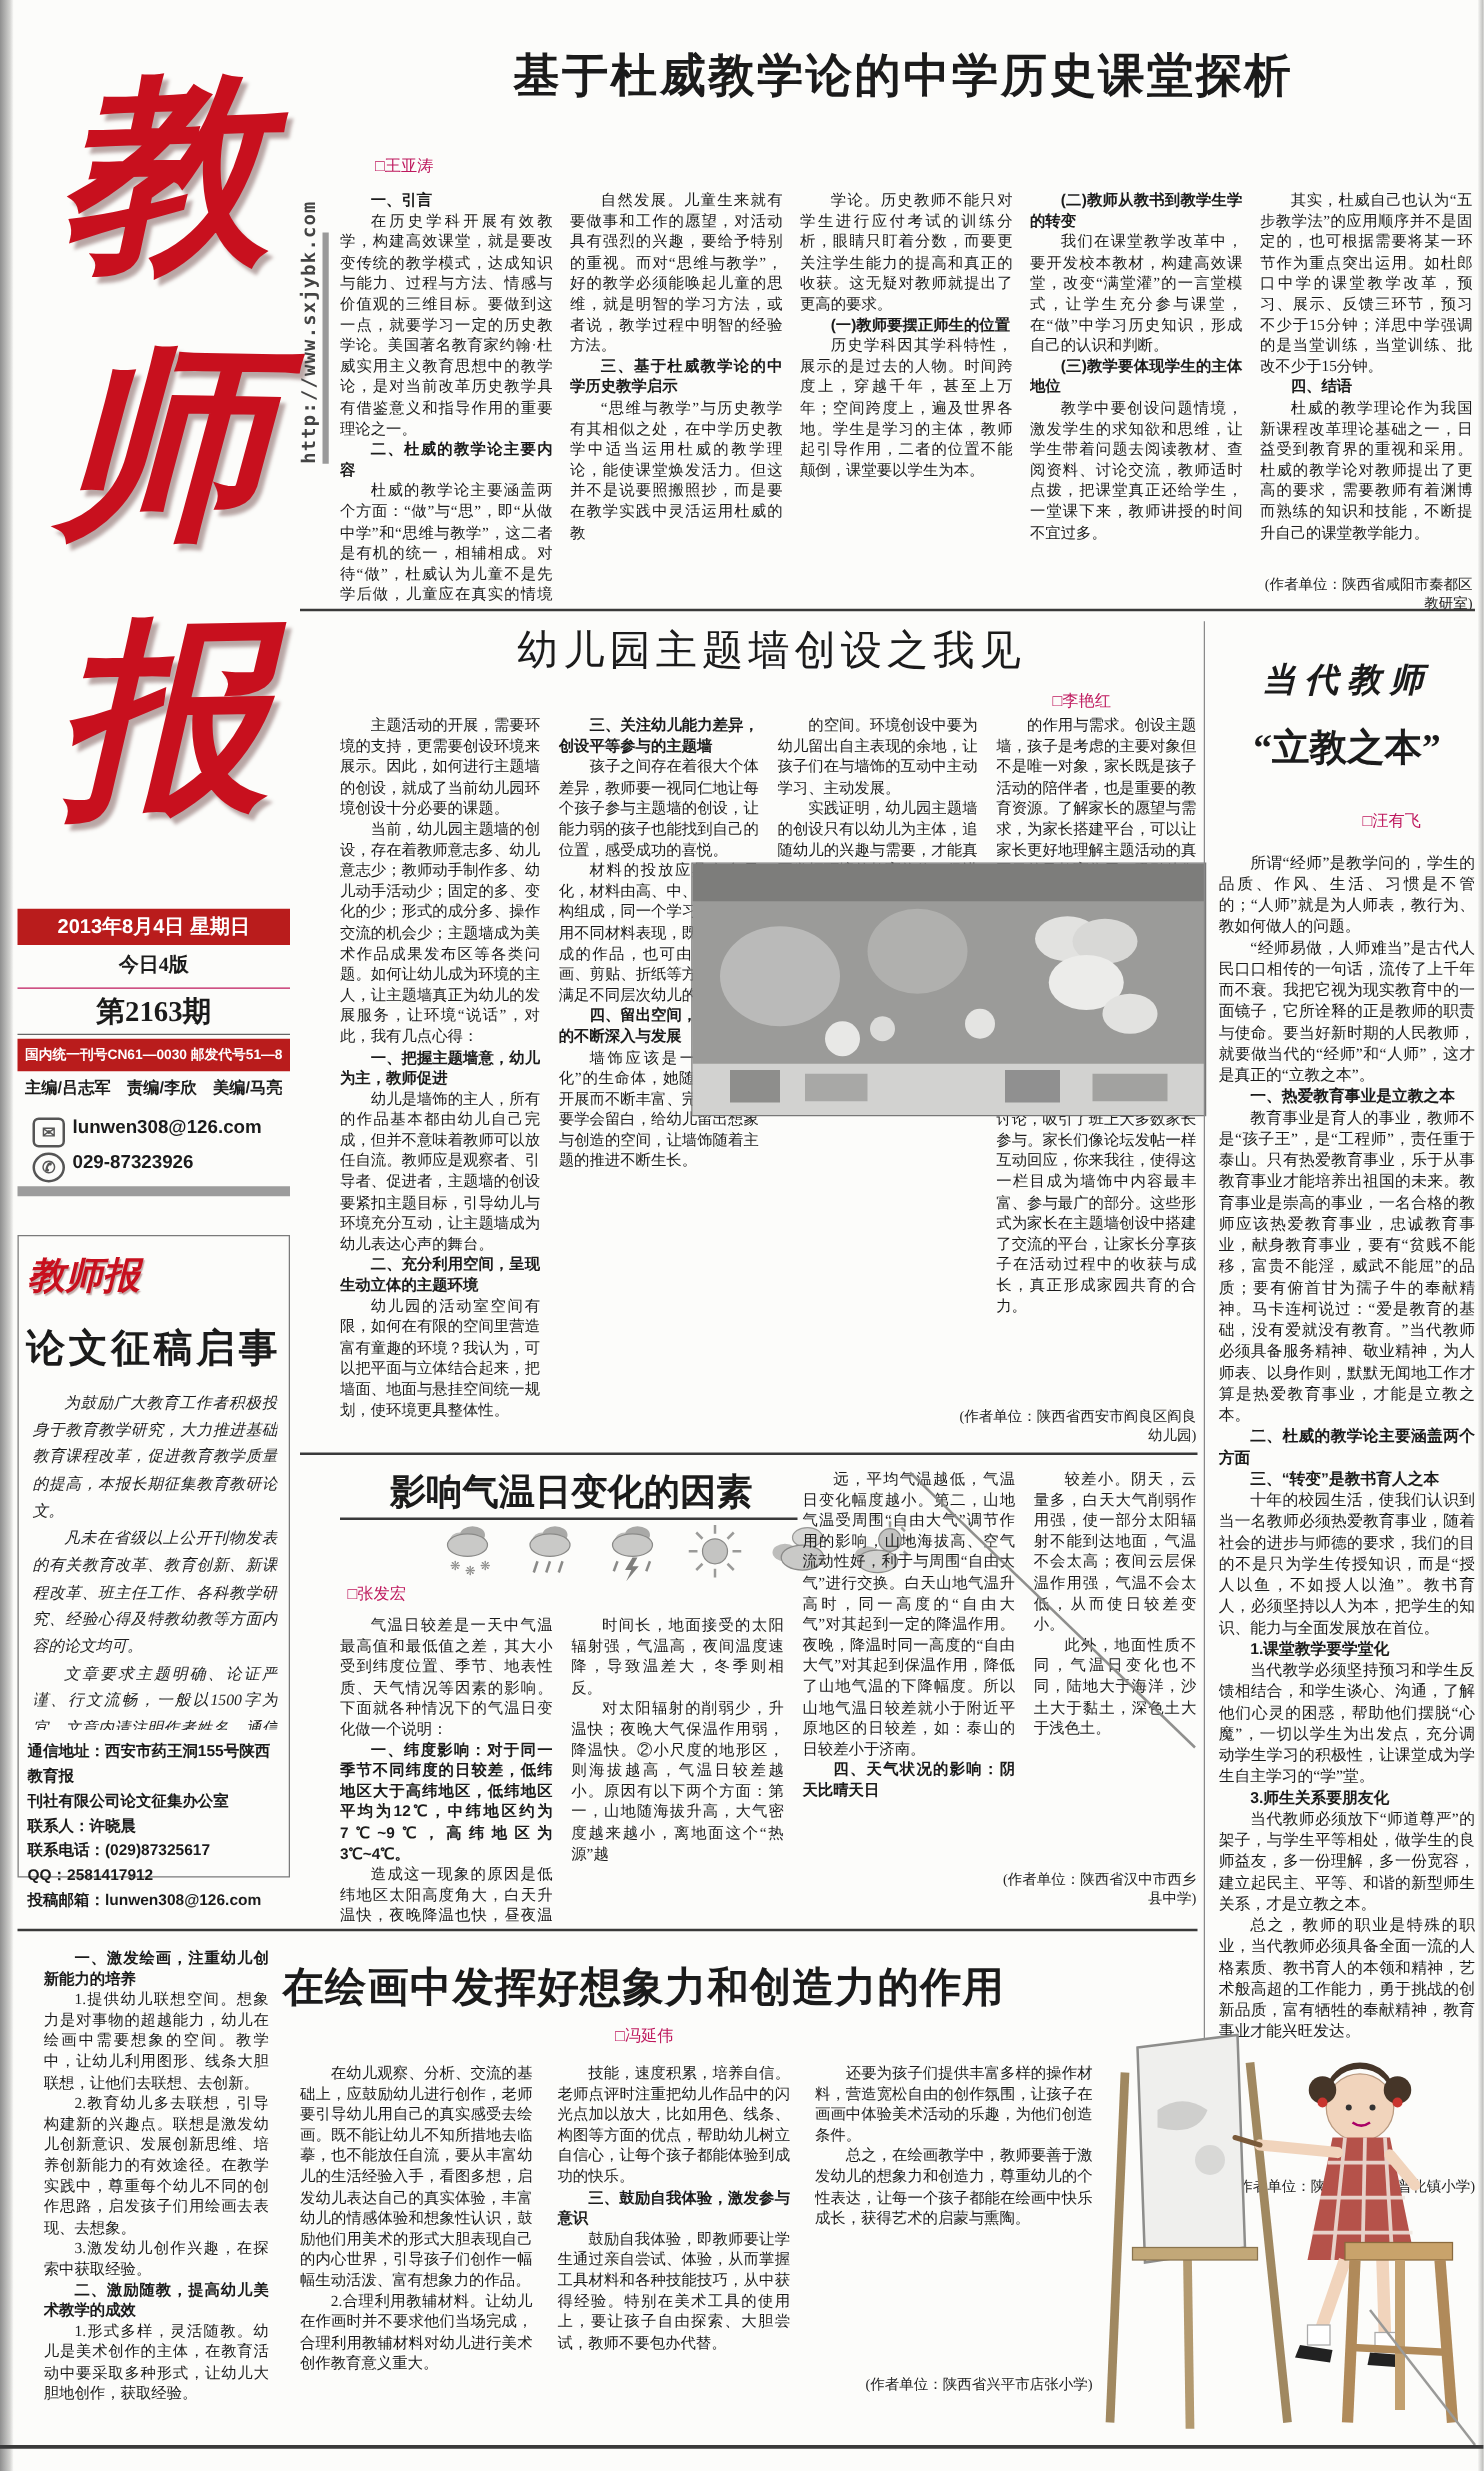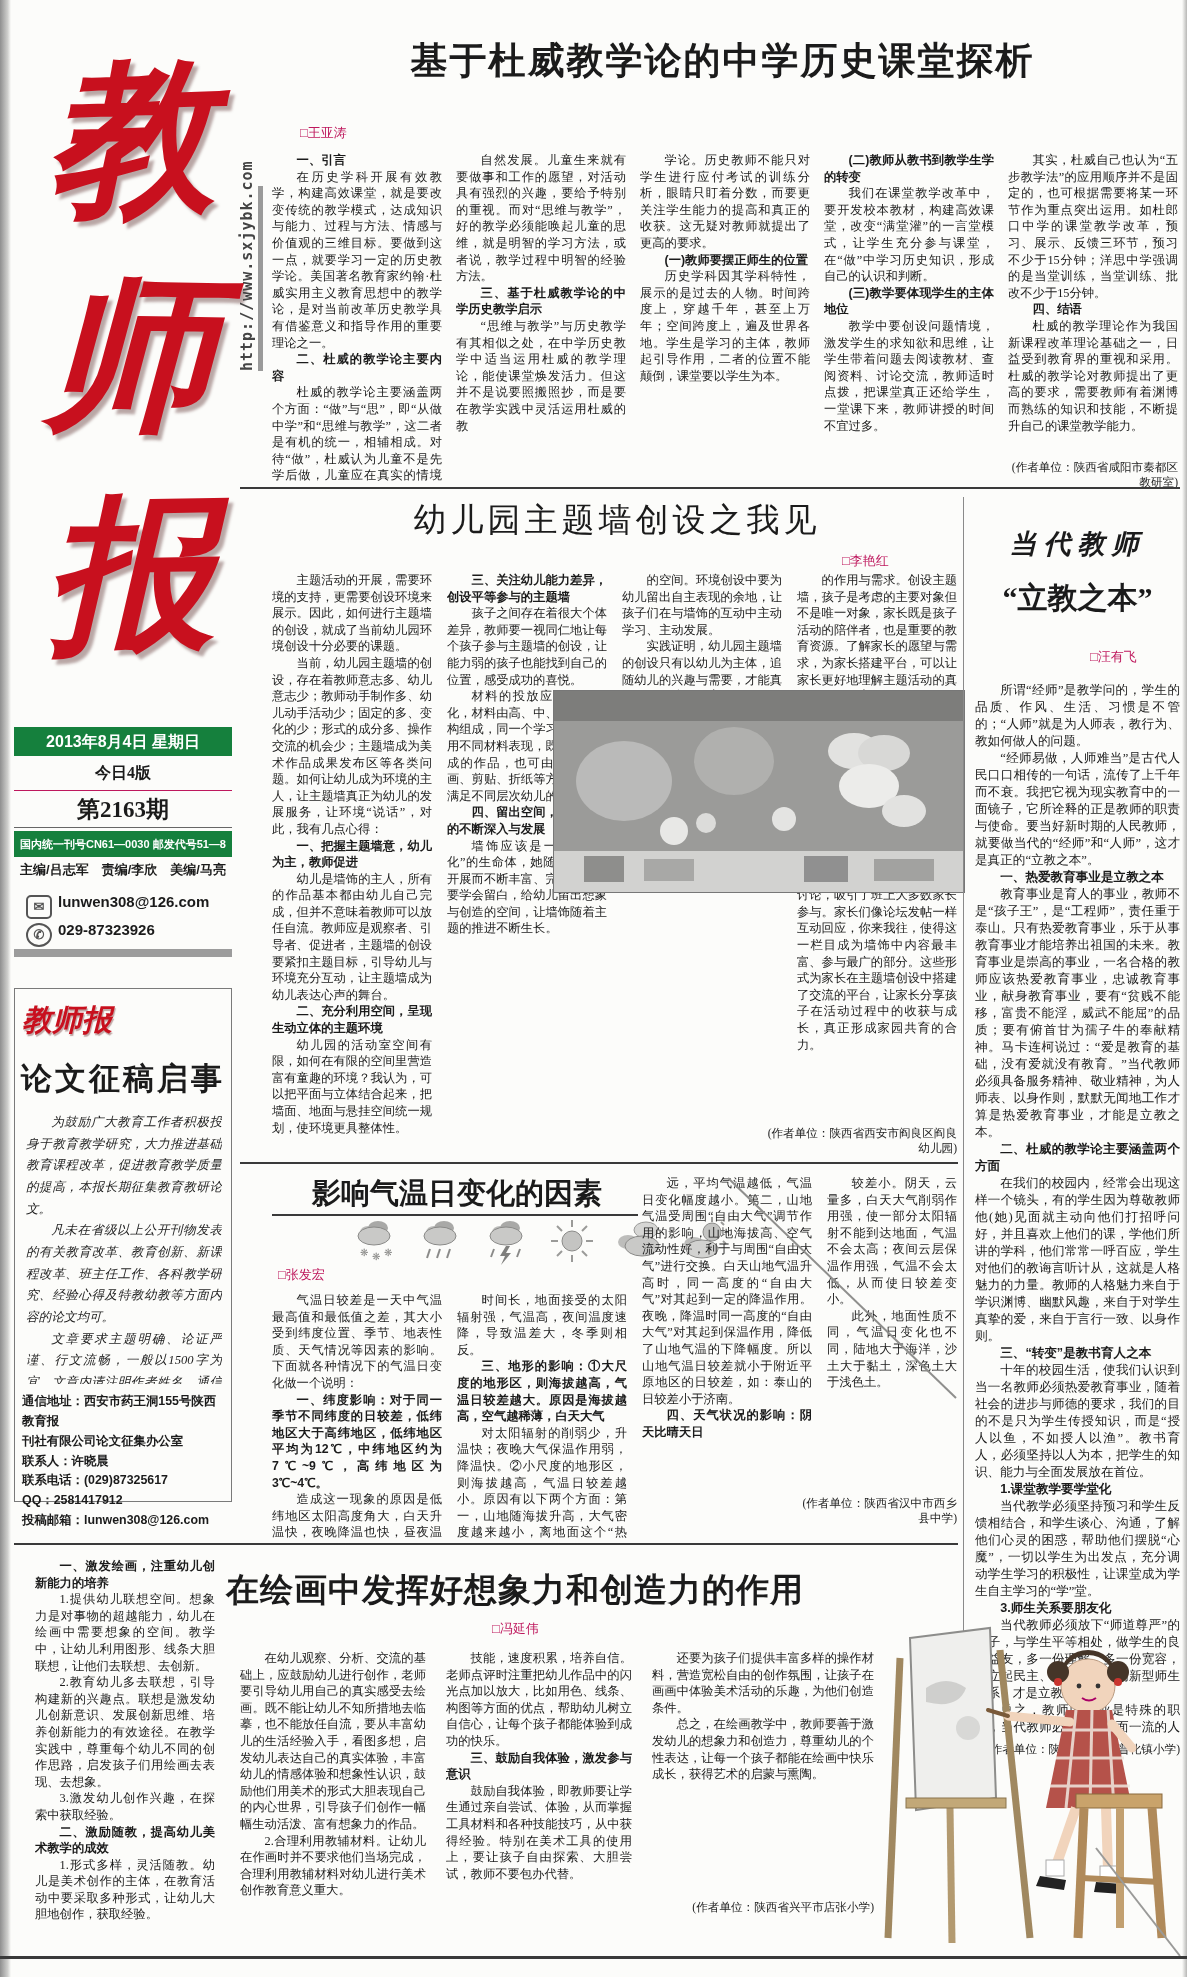--- a/index.html
+++ b/index.html
@@ -10,21 +10,21 @@
   
   .scan-left{left:0;top:0;width:11px;height:100%;background:linear-gradient(90deg,#8f8f8f,#cfcfcd 70%,#fcfcfa);}
   .scan-right{right:0;top:0;width:5px;height:100%;background:linear-gradient(270deg,#b7b7b5,#fcfcfa);}
   
   .mast-char{left:30px;width:200px;text-align:center;color:#c8101e;
              font-family:"DejaVu Serif",serif;font-weight:900;font-style:italic;
              font-size:168px;line-height:190px;text-shadow:4px 5px 3px rgba(60,10,10,.35);}
   .vert-url{writing-mode:vertical-rl;transform:rotate(180deg);font-family:"DejaVu Sans Mono",monospace;
             font-size:15px;font-weight:bold;color:#444;letter-spacing:1px;
             border-left:5px solid #9a9a9a;padding-left:2px;height:185px;}
-  .graybar{background:#15803d;color:#fff;text-align:center;font-weight:bold;
+  .graybar{background:#b91c1c;color:#fff;text-align:center;font-weight:bold;
            font-family:"Liberation Sans",sans-serif;}
   .datebar{left:14px;top:727px;width:218px;height:29px;font-size:16px;line-height:29px;}
   .today{left:14px;top:758px;width:218px;height:30px;text-align:center;font-size:16px;line-height:30px;font-weight:bold;}
   .issue{left:14px;top:790px;width:218px;height:38px;text-align:center;font-size:23px;line-height:38px;
          font-weight:bold;border-top:1px solid #be185d;border-bottom:1px solid #666;box-sizing:border-box;}
   .cnbar{left:14px;top:831px;width:218px;height:26px;font-size:11px;line-height:26px;}
   .editors{left:14px;top:861px;width:218px;text-align:center;font-size:13px;font-weight:bold;
            font-family:"Liberation Sans",sans-serif;}
   .crow{left:26px;width:200px;height:26px;font-family:"Liberation Sans",sans-serif;
         font-weight:bold;font-size:15px;line-height:24px;}
@@ -196,21 +196,20 @@
   <div class="abs vrule"></div>
   <div class="abs kicker">当代教师</div>
   <div class="abs dtitle">“立教之本”</div>
   <div class="abs byline" style="left:1090px;top:648px;">□汪有飞</div>
   <div class="abs col" style="left:975px;top:682px;width:205px;height:1052px;font-size:12.6px;line-height:17px;">
       <p>所谓“经师”是教学问的，学生的品质、作风、生活、习惯是不管的；“人师”就是为人师表，教行为、教如何做人的问题。</p>
       <p>“经师易做，人师难当”是古代人民口口相传的一句话，流传了上千年而不衰。我把它视为现实教育中的一面镜子，它所诠释的正是教师的职责与使命。要当好新时期的人民教师，就要做当代的“经师”和“人师”，这才是真正的“立教之本”。</p>
       <p class="h">一、热爱教育事业是立教之本</p>
       <p>教育事业是育人的事业，教师不是“孩子王”，是“工程师”，责任重于泰山。只有热爱教育事业，乐于从事教育事业才能培养出祖国的未来。教育事业是崇高的事业，一名合格的教师应该热爱教育事业，忠诚教育事业，献身教育事业，要有“贫贱不能移，富贵不能淫，威武不能屈”的品质；要有俯首甘为孺子牛的奉献精神。马卡连柯说过：“爱是教育的基础，没有爱就没有教育。”当代教师必须具备服务精神、敬业精神，为人师表、以身作则，默默无闻地工作才算是热爱教育事业，才能是立教之本。</p>
       <p class="h">二、杜威的教学论主要涵盖两个方面</p>
-      <p>在我们的校园内，经常会出现这样一个镜头，有的学生因为尊敬教师他(她)见面就主动向他们打招呼问好，并且喜欢上他们的课，学他们所讲的学科，他们常常一呼百应，学生对他们的教诲言听计从，这就是人格魅力的力量。教师的人格魅力来自于学识渊博、幽默风趣，来自于对学生真挚的爱，来自于言行一致、以身作则。</p>
       <p class="h">三、“转变”是教书育人之本</p>
       <p>十年的校园生活，使我们认识到当一名教师必须热爱教育事业，随着社会的进步与师德的要求，我们的目的不是只为学生传授知识，而是“授人以鱼，不如授人以渔”。教书育人，必须坚持以人为本，把学生的知识、能力与全面发展放在首位。</p>
       <p class="h">1.课堂教学要学堂化</p>
       <p>当代教学必须坚持预习和学生反馈相结合，和学生谈心、沟通，了解他们心灵的困惑，帮助他们摆脱“心魔”，一切以学生为出发点，充分调动学生学习的积极性，让课堂成为学生自主学习的“学”堂。</p>
       <p class="h">3.师生关系要朋友化</p>
       <p>当代教师必须放下“师道尊严”的架子，与学生平等相处，做学生的良师益友，多一份理解，多一份宽容，建立起民主、平等、和谐的新型师生关系，才是立教之本。</p>
       <p>总之，教师的职业是特殊的职业，当代教师必须具备全面一流的人格素质、教书育人的本领和精神，艺术般高超的工作能力，勇于挑战的创新品质，富有牺牲的奉献精神，教育事业才能兴旺发达。</p>
     </div>
   <div class="abs affil" style="left:975px;top:1742px;width:205px;">(作者单位：陕西省蓝田县普化镇小学)</div>
 
@@ -275,21 +274,20 @@
   </div>
 
   <div class="abs byline" style="left:278px;top:1266px;">□张发宏</div>
   <div class="abs col" style="left:272px;top:1292px;width:170px;height:250px;">
       <p>气温日较差是一天中气温最高值和最低值之差，其大小受到纬度位置、季节、地表性质、天气情况等因素的影响。下面就各种情况下的气温日变化做一个说明：</p>
       <p class="h">一、纬度影响：对于同一季节不同纬度的日较差，低纬地区大于高纬地区，低纬地区平均为12℃，中纬地区约为7℃~9℃，高纬地区为3℃~4℃。</p>
       <p>造成这一现象的原因是低纬地区太阳高度角大，白天升温快，夜晚降温也快，昼夜温差大；相反，高纬地区温差则变小得多。</p>
     </div>
   <div class="abs col" style="left:457px;top:1292px;width:170px;height:250px;">
       <p>时间长，地面接受的太阳辐射强，气温高，夜间温度速降，导致温差大，冬季则相反。</p>
-      <p class="h">三、地形的影响：①大尺度的地形区，则海拔越高，气温日较差越大。原因是海拔越高，空气越稀薄，白天大气</p>
       <p>对太阳辐射的削弱少，升温快；夜晚大气保温作用弱，降温快。②小尺度的地形区，则海拔越高，气温日较差越小。原因有以下两个方面：第一，山地随海拔升高，大气密度越来越小，离地面这个“热源”越</p>
     </div>
   <div class="abs col" style="left:642px;top:1175px;width:170px;height:367px;">
       <p>远，平均气温越低，气温日变化幅度越小。第二，山地气温受周围“自由大气”调节作用的影响，山地海拔高、空气流动性好，利于与周围“自由大气”进行交换。白天山地气温升高时，同一高度的“自由大气”对其起到一定的降温作用。夜晚，降温时同一高度的“自由大气”对其起到保温作用，降低了山地气温的下降幅度。所以山地气温日较差就小于附近平原地区的日较差，如：泰山的日较差小于济南。</p>
       <p class="h">四、天气状况的影响：阴天比晴天日</p>
     </div>
   <div class="abs col" style="left:827px;top:1175px;width:130px;height:315px;">
       <p>较差小。阴天，云量多，白天大气削弱作用强，使一部分太阳辐射不能到达地面，气温不会太高；夜间云层保温作用强，气温不会太低，从而使日较差变小。</p>
       <p>此外，地面性质不同，气温日变化也不同，陆地大于海洋，沙土大于黏土，深色土大于浅色土。</p>
     </div>

